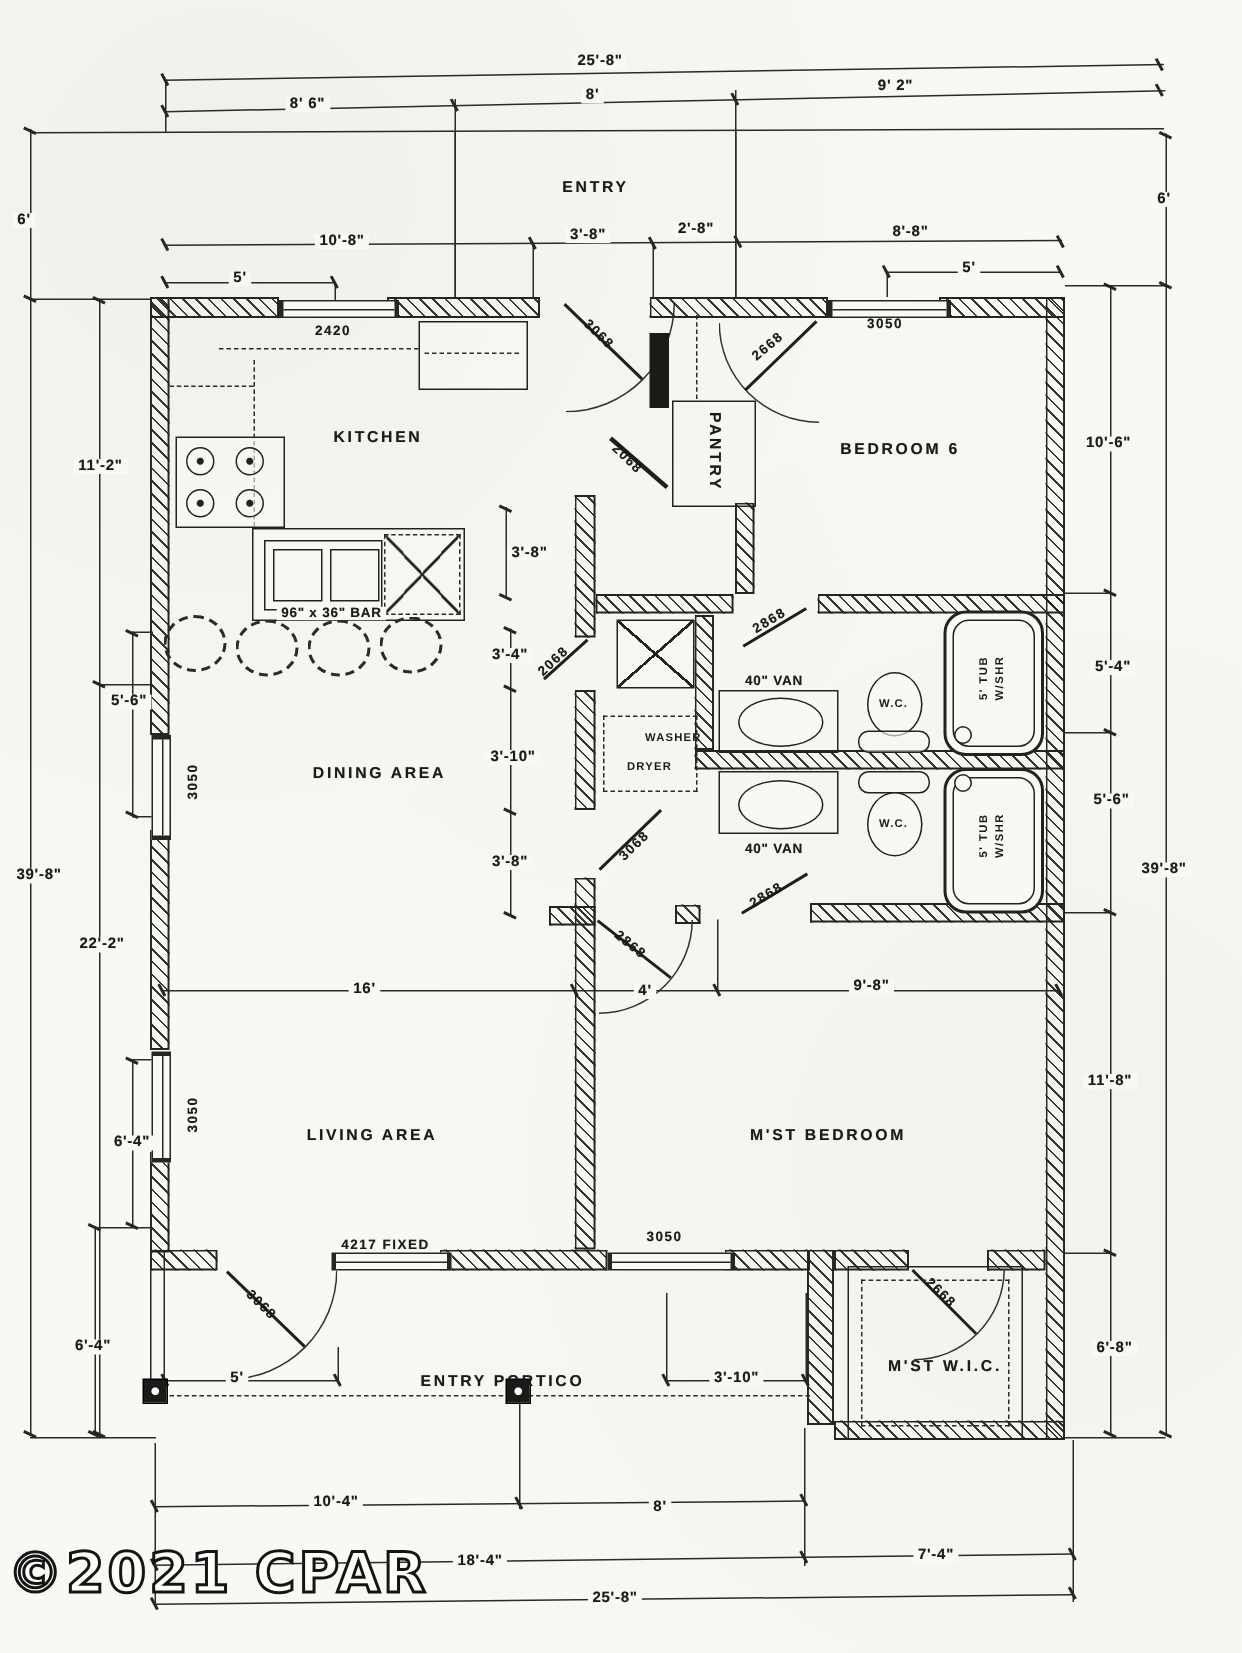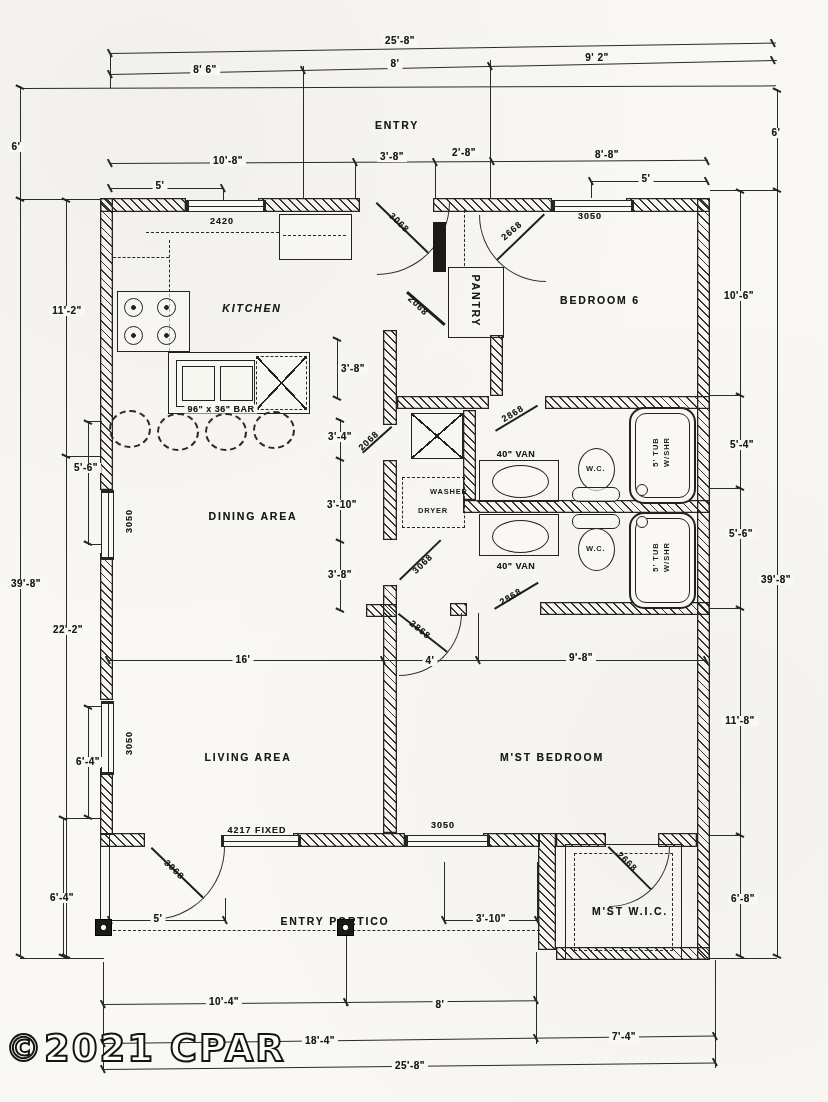--- a/index.html
+++ b/index.html
@@ -303,21 +303,21 @@
     <div class="dbox" style="left:574px;top:853px;width:97px;height:96px"></div>
   </div>
 
   <div>
     <div class="vl" style="left:303px;top:88px;height:110px"></div>
     <div class="vl" style="left:490px;top:88px;height:110px"></div>
   </div>
 
   <div id="labels">
       <span class="lbl room" style="left: 397px; top: 125px; transform: translate(-50%, -50%) rotate(0deg);">ENTRY</span>
-      <span class="lbl room" style="left: 252px; top: 308px; transform: translate(-50%, -50%) rotate(0deg); font-style: italic;">KITCHEN</span>
+      <span class="lbl room" style="left: 252px; top: 292px; transform: translate(-50%, -50%) rotate(0deg);">KITCHEN</span>
       <span class="lbl room" style="left: 600px; top: 300px; transform: translate(-50%, -50%) rotate(0deg);">BEDROOM 6</span>
       <span class="lbl room" style="left: 476px; top: 301px; transform: translate(-50%, -50%) rotate(90deg);">PANTRY</span>
       <span class="lbl room" style="left: 253px; top: 516px; transform: translate(-50%, -50%) rotate(0deg);">DINING AREA</span>
       <span class="lbl room" style="left: 248px; top: 757px; transform: translate(-50%, -50%) rotate(0deg);">LIVING AREA</span>
       <span class="lbl room" style="left: 552px; top: 757px; transform: translate(-50%, -50%) rotate(0deg);">M'ST BEDROOM</span>
       <span class="lbl room" style="left: 335px; top: 921px; transform: translate(-50%, -50%) rotate(0deg);">ENTRY PORTICO</span>
       <span class="lbl room" style="left: 630px; top: 911px; transform: translate(-50%, -50%) rotate(0deg);">M'ST W.I.C.</span>
       <span class="lbl dim" style="left: 400px; top: 41px; transform: translate(-50%, -50%) rotate(0deg);">25'-8"</span>
       <span class="lbl dim" style="left: 205px; top: 70px; transform: translate(-50%, -50%) rotate(0deg);">8' 6"</span>
       <span class="lbl dim" style="left: 395px; top: 64px; transform: translate(-50%, -50%) rotate(0deg);">8'</span>

